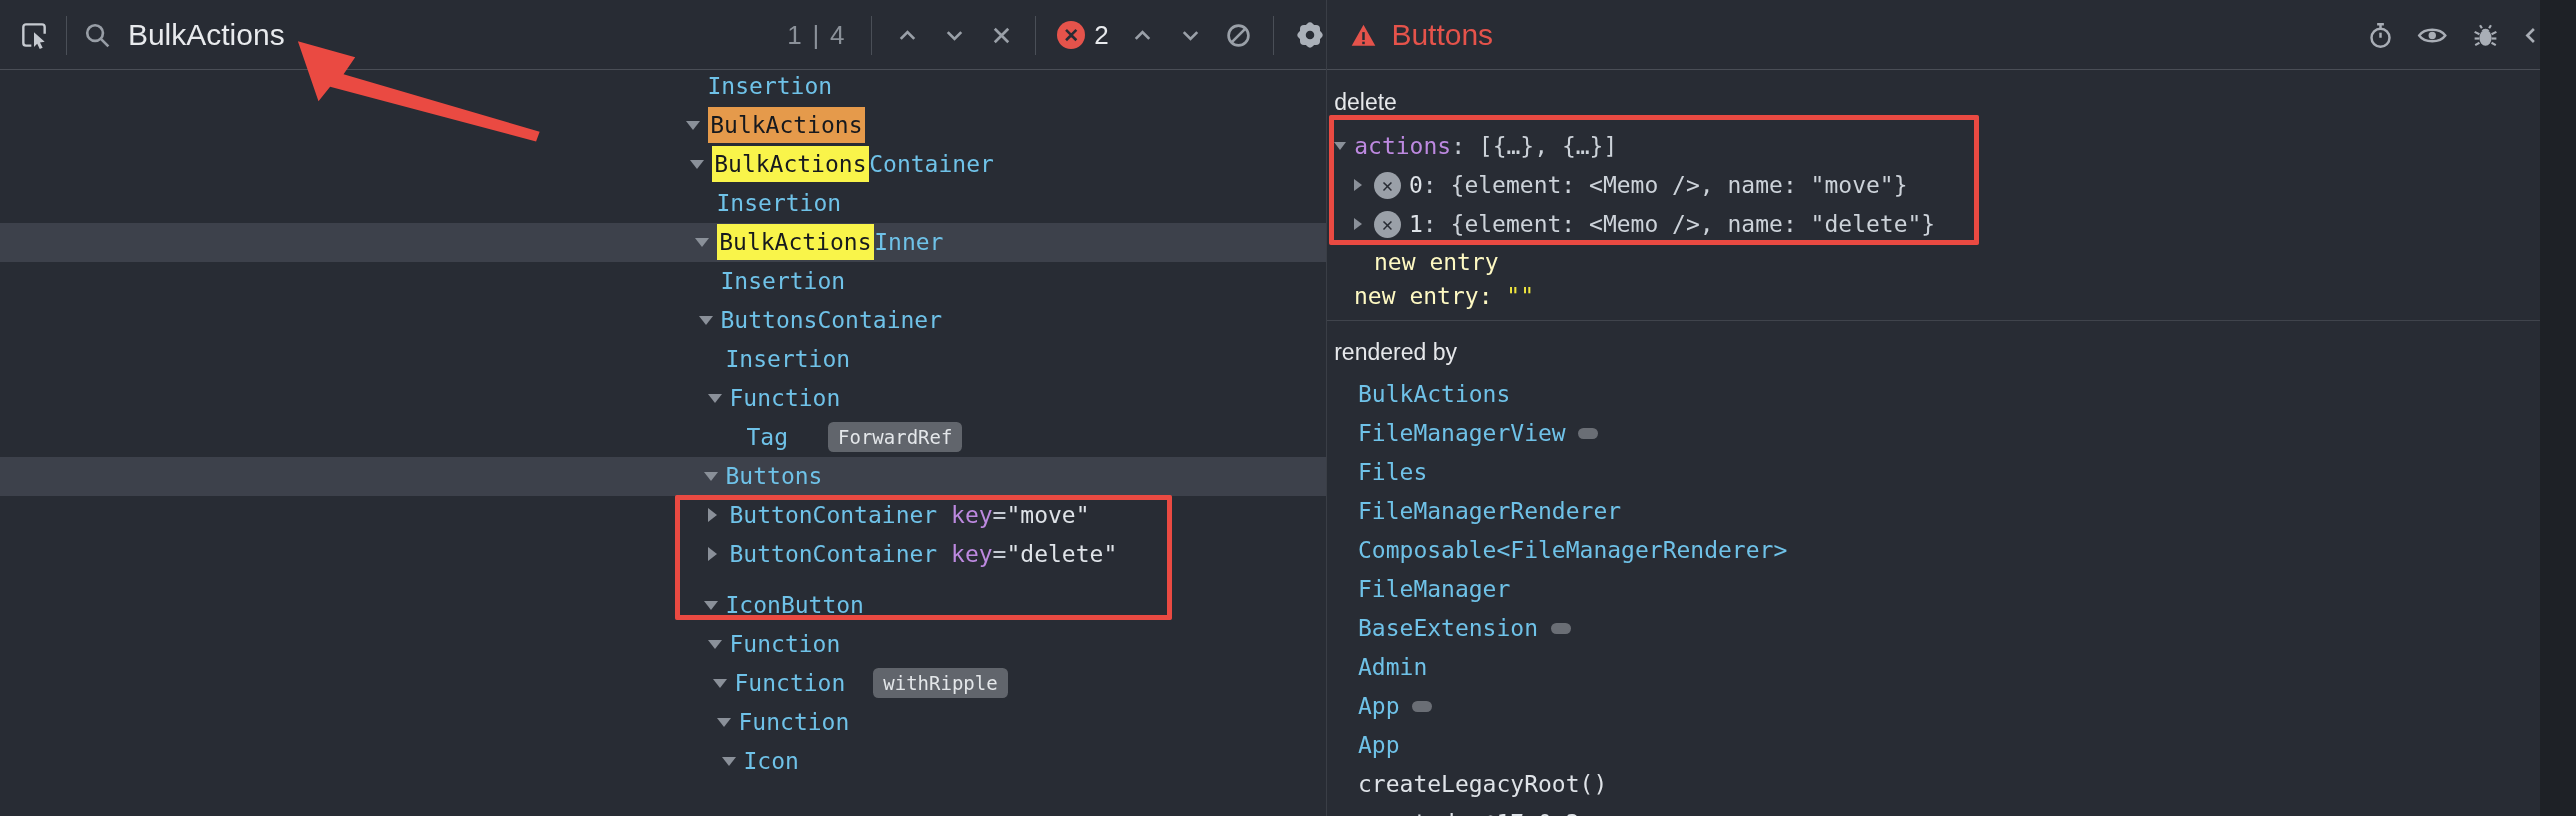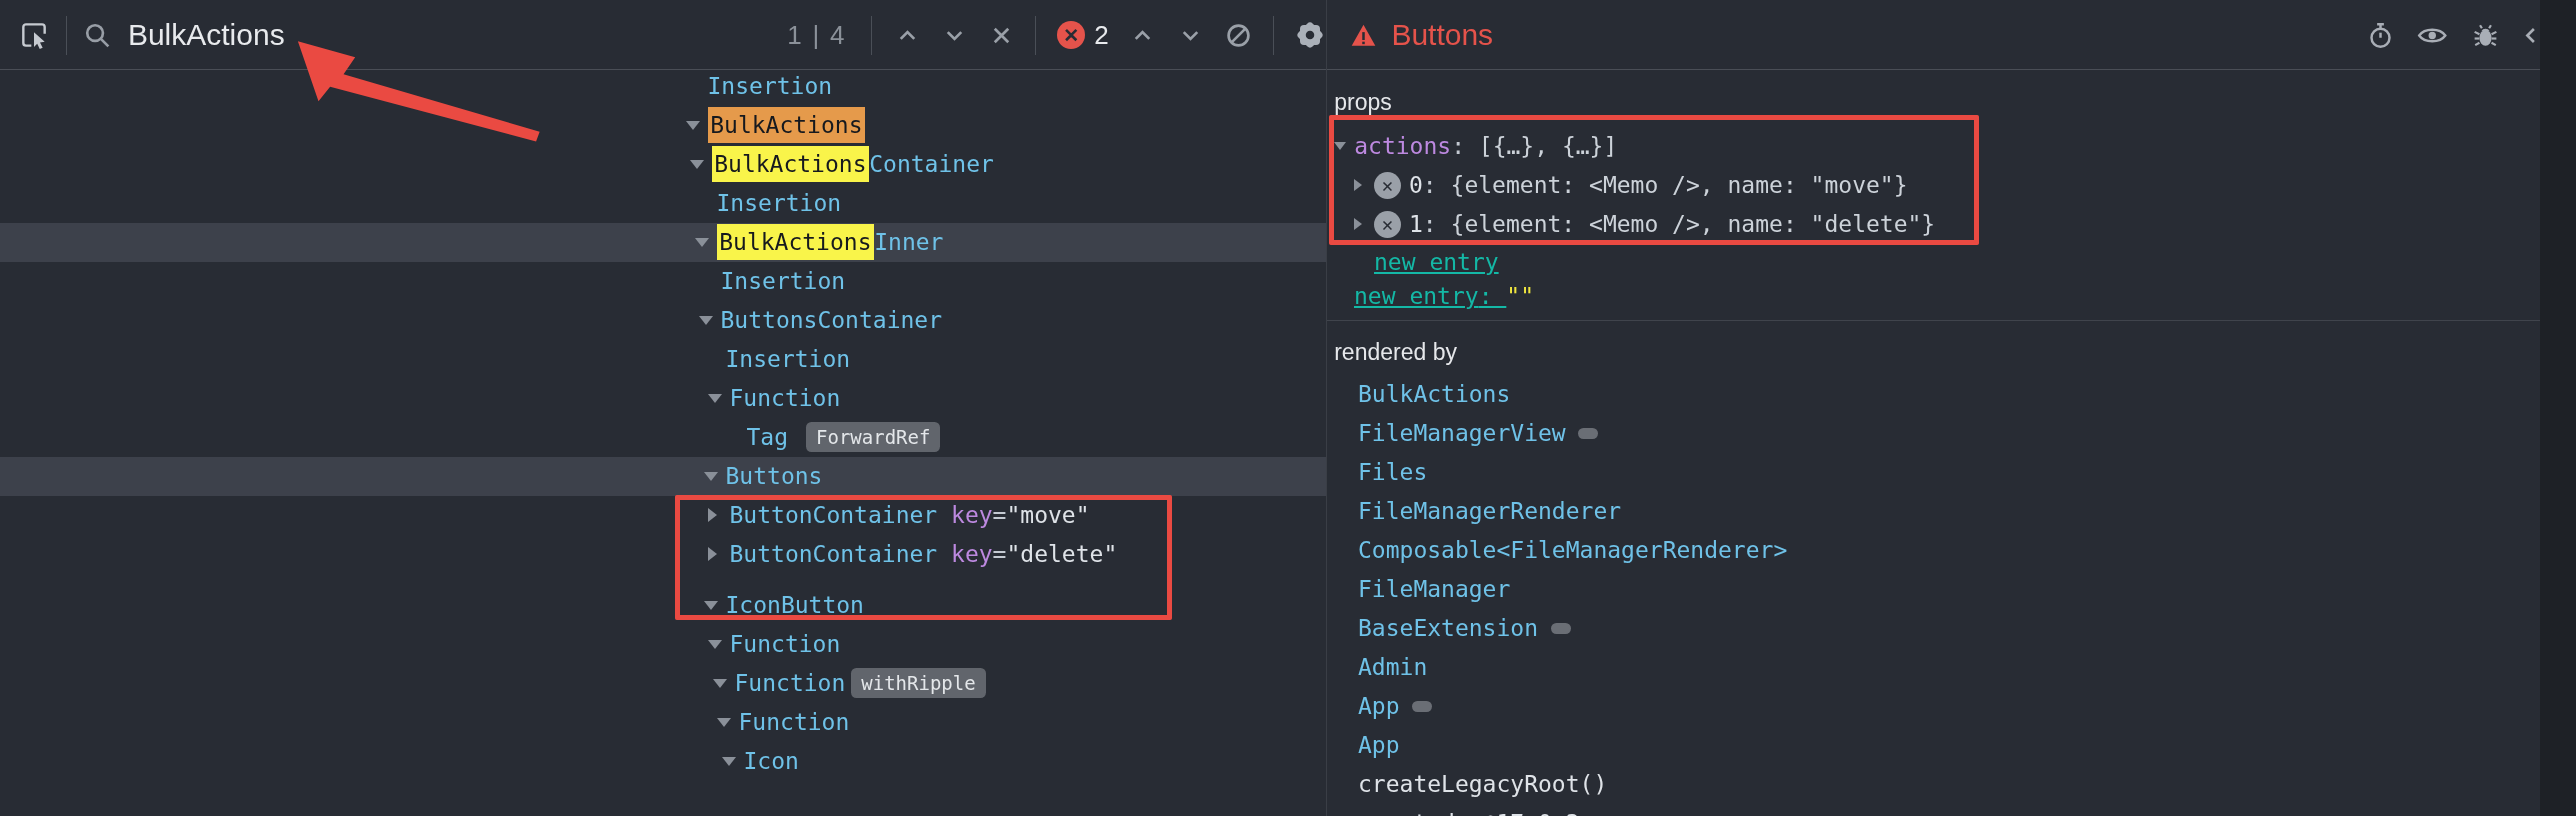--- a/index.html
+++ b/index.html
@@ -36,37 +36,37 @@
     border-left:7.2px solid transparent; border-right:7.2px solid transparent; border-top:9px solid #8a9099; }
   .arr-right::before { content:""; display:inline-block; width:0; height:0;
     border-top:7.2px solid transparent; border-bottom:7.2px solid transparent; border-left:9px solid #8a9099; }
   .t-name { color:#6fc2e8; }
   .t-match { background:#f9f44a; color:#16191e; padding:5.4px 2.7px; }
   .t-current { background:#e59a4b; color:#16191e; padding:5.4px 2.7px; }
   .t-attr { color:#bd89e0; }
   .t-punct { color:#c4cad2; }
   .t-string { color:#dfe3e8; }
   .t-badge { background:#61656c; color:#e4e7ea; font-family:"DejaVu Sans Mono", monospace;
-    font-size:19px; padding:3.6px 10px; border-radius:5.4px; margin-left:6px; }
+    font-size:19px; padding:3.6px 10px; border-radius:5.4px; margin-left:28px; }
   
   .section-label { color:#e6e8eb; font-size:23px; margin:18px 0 0 7.2px; }
   .copy-icon { position:absolute; right:14.4px; top:16px; cursor:pointer; }
   .props-rows { margin-top:10.8px; }
   .prop-row { display:flex; align-items:center; height:39px;
     font-family:"DejaVu Sans Mono", monospace; font-size:23px; white-space:pre; }
   .parr { width:20px; flex:0 0 20px; display:flex; align-items:center; }
   .parr.arr-down::before { border-left-width:6.3px; border-right-width:6.3px; border-top-width:8px; }
   .parr.arr-right::before { border-top-width:6.3px; border-bottom-width:6.3px; border-left-width:8px; }
   .remove-btn { width:27px; height:27px; border-radius:50%; background:#9aa0a8; color:#282c34;
     display:flex; align-items:center; justify-content:center; font-size:19px; font-weight:bold;
     margin-right:8px; flex:0 0 27px; cursor:pointer; }
   .p-key { color:#bd89e0; }
   .p-value { color:#ccd2d9; }
   .p-index { color:#dfe3e8; }
-  .p-dim { color:#14b8a6;text-decoration:underline; }
+  .p-dim { color:#fef9c3; }
   .p-yellow { color:#efe53f; }
   .section-divider { height:0.9px; background:#40444c; margin-top:8px; }
   .owners { margin-top:9px; }
   .owner-row { display:flex; align-items:center; height:39px; padding-left:31px;
     font-family:"DejaVu Sans Mono", monospace; font-size:23px; white-space:pre; }
   .owner-link { color:#6fc2e8; cursor:pointer; }
   .owner-plain { color:#dfe3e8; }
   .owner-pill { display:inline-block; width:20px; height:10.8px; border-radius:5.4px; background:#6a6e75; margin-left:12.6px; }
   
   .anno { position:absolute; border:5.4px solid #ea4a42; border-radius:1.8px; pointer-events:none; z-index:9; }
@@ -206,21 +206,21 @@
         <div class="tree-row" style="padding-left: 704px; margin-top: 12px;"><span class="arr arr-down"></span><span class="t-name">IconButton</span></div>
         <div class="tree-row" style="padding-left: 708px;"><span class="arr arr-down"></span><span class="t-name">Function</span></div>
         <div class="tree-row" style="padding-left: 713px;"><span class="arr arr-down"></span><span class="t-name">Function</span><span class="t-badge">withRipple</span></div>
         <div class="tree-row" style="padding-left: 717px;"><span class="arr arr-down"></span><span class="t-name">Function</span></div>
         <div class="tree-row" style="padding-left: 722px;"><span class="arr arr-down"></span><span class="t-name">Icon</span></div>
       </div>
   </div>
 
   <div class="right-panel">
     <div style="position:relative">
-      <div class="section-label">props</div>
+      <div class="section-label">delete</div>
       <div class="copy-icon">
         <svg class="icon" width="25" height="25" viewBox="0 0 24 24">
           <rect x="8" y="3" width="13" height="13" rx="2" fill="none" stroke="#a9aeb6" stroke-width="2"></rect>
           <g stroke="#a9aeb6" stroke-width="2" stroke-dasharray="2.6 2.6">
             <path d="M4 7 V18 a2 2 0 0 0 2 2 H16" fill="none"></path>
           </g>
         </svg>
       </div>
       <div class="props-rows" id="props-rows">
           <div class="prop-row" style="padding-left: 7.2px; height: 39px;"><span class="parr arr-down"></span><span class="p-key">actions</span><span class="t-punct">: </span><span class="p-value">[{…}, {…}]</span></div>

